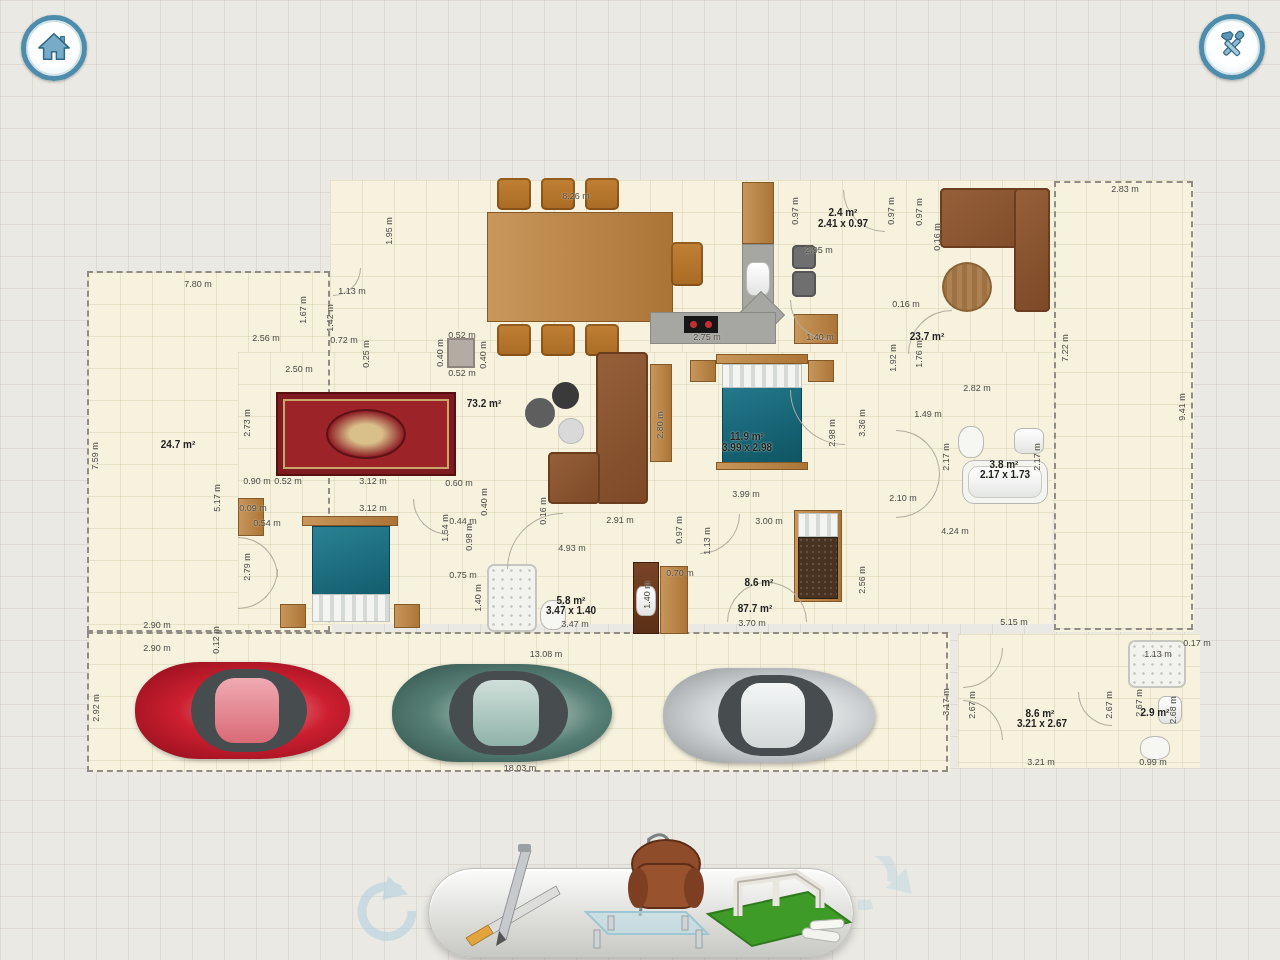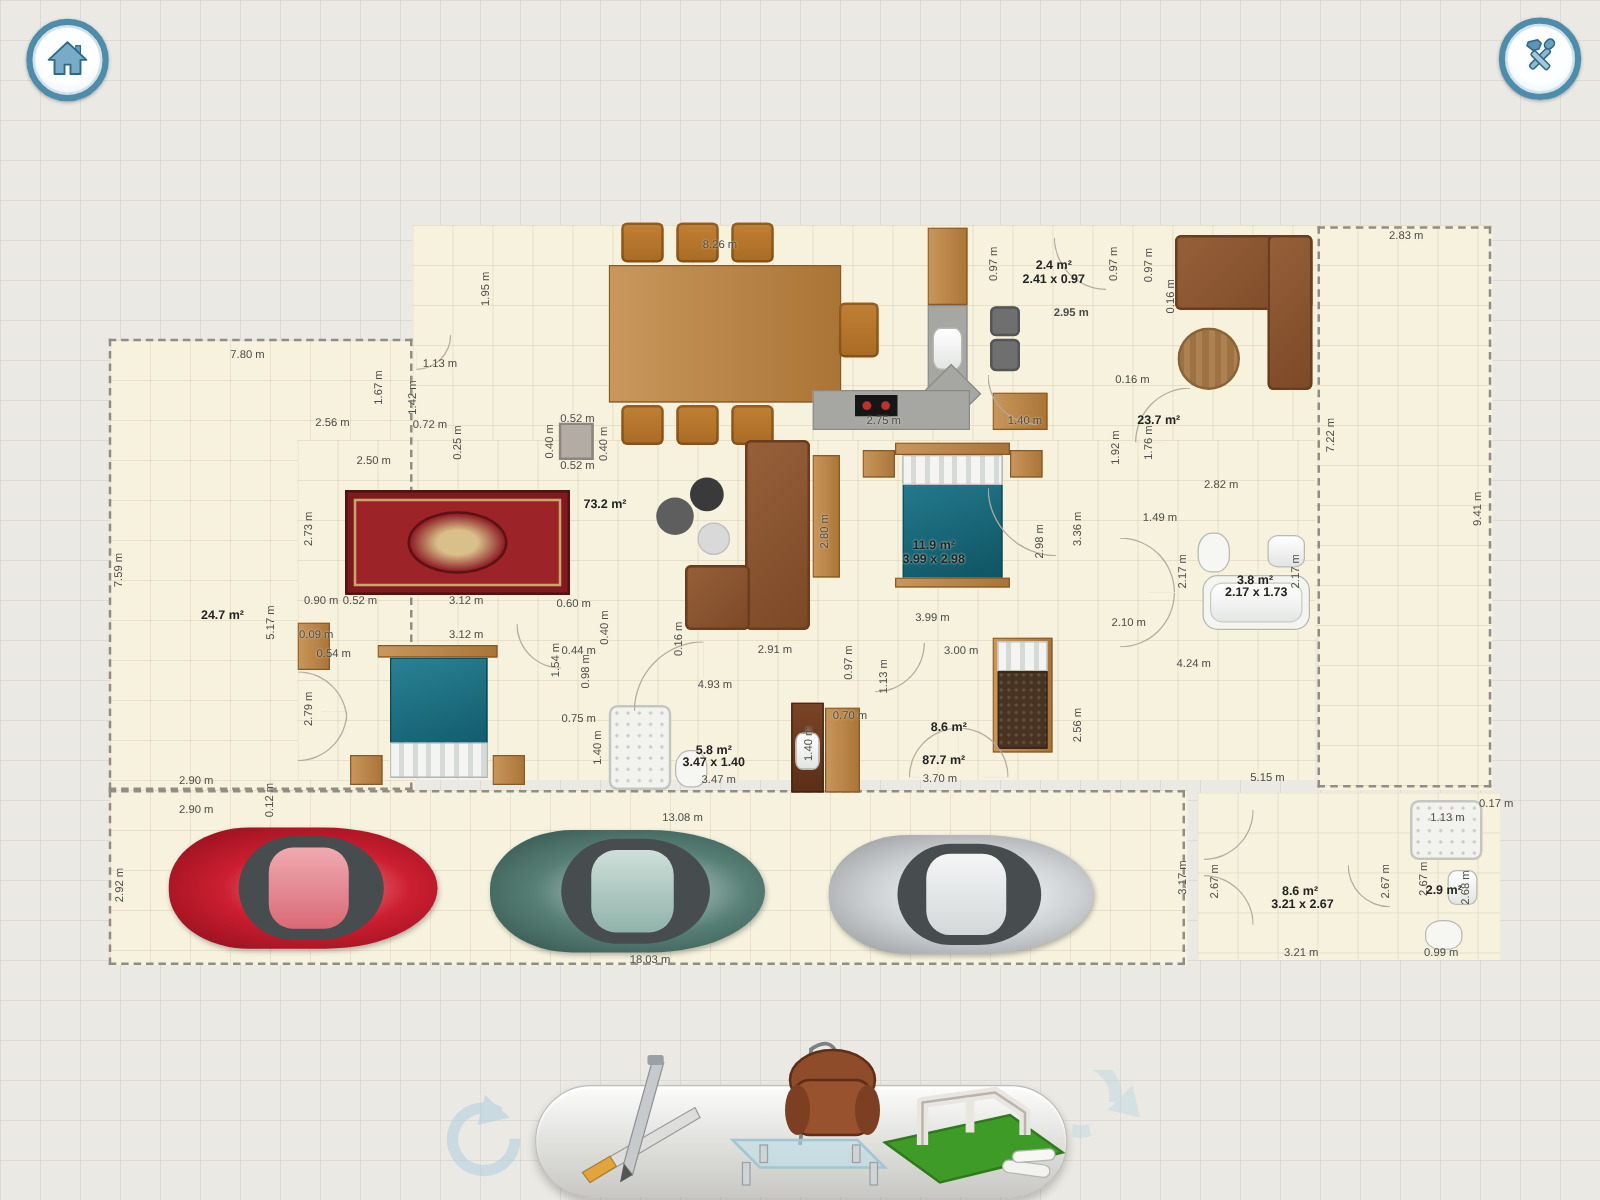--- a/index.html
+++ b/index.html
@@ -237,21 +237,21 @@
     <div class="pi lbl dim v" style="left: 303px; top: 310px; transform: translate(-50%, -50%) rotate(-90deg);">1.67 m</div>
     <div class="pi lbl dim v" style="left: 330px; top: 318px; transform: translate(-50%, -50%) rotate(-90deg);">1.42 m</div>
     <div class="pi lbl dim" style="left: 344px; top: 340px; transform: translate(-50%, -50%);">0.72 m</div>
     <div class="pi lbl dim v" style="left: 366px; top: 354px; transform: translate(-50%, -50%) rotate(-90deg);">0.25 m</div>
     <div class="pi lbl dim" style="left: 266px; top: 338px; transform: translate(-50%, -50%);">2.56 m</div>
     <div class="pi lbl dim" style="left: 299px; top: 369px; transform: translate(-50%, -50%);">2.50 m</div>
     <div class="pi lbl dim v" style="left: 795px; top: 211px; transform: translate(-50%, -50%) rotate(-90deg);">0.97 m</div>
     <div class="pi lbl dim v" style="left: 891px; top: 211px; transform: translate(-50%, -50%) rotate(-90deg);">0.97 m</div>
     <div class="pi lbl dim v" style="left: 919px; top: 212px; transform: translate(-50%, -50%) rotate(-90deg);">0.97 m</div>
     <div class="pi lbl dim v" style="left: 937px; top: 237px; transform: translate(-50%, -50%) rotate(-90deg);">0.16 m</div>
-    <div class="pi lbl dim" style="left: 857px; top: 250px; transform: translate(-50%, -50%); font-weight: bold;">2.95 m</div>
+    <div class="pi lbl dim" style="left: 819px; top: 250px; transform: translate(-50%, -50%);">2.95 m</div>
     <div class="pi lbl dim" style="left: 906px; top: 304px; transform: translate(-50%, -50%);">0.16 m</div>
     <div class="pi lbl dim v" style="left: 893px; top: 358px; transform: translate(-50%, -50%) rotate(-90deg);">1.92 m</div>
     <div class="pi lbl dim v" style="left: 919px; top: 354px; transform: translate(-50%, -50%) rotate(-90deg);">1.76 m</div>
     <div class="pi lbl dim" style="left: 977px; top: 388px; transform: translate(-50%, -50%);">2.82 m</div>
     <div class="pi lbl dim" style="left: 928px; top: 414px; transform: translate(-50%, -50%);">1.49 m</div>
     <div class="pi lbl dim v" style="left: 1065px; top: 348px; transform: translate(-50%, -50%) rotate(-90deg);">7.22 m</div>
     <div class="pi lbl dim v" style="left: 1182px; top: 407px; transform: translate(-50%, -50%) rotate(-90deg);">9.41 m</div>
     <div class="pi lbl dim v" style="left: 95px; top: 456px; transform: translate(-50%, -50%) rotate(-90deg);">7.59 m</div>
     <div class="pi lbl dim v" style="left: 247px; top: 423px; transform: translate(-50%, -50%) rotate(-90deg);">2.73 m</div>
     <div class="pi lbl dim" style="left: 462px; top: 335px; transform: translate(-50%, -50%);">0.52 m</div>
@@ -303,21 +303,21 @@
     <div class="pi lbl dim" style="left: 1158px; top: 654px; transform: translate(-50%, -50%);">1.13 m</div>
     <div class="pi lbl dim v" style="left: 946px; top: 702px; transform: translate(-50%, -50%) rotate(-90deg);">3.17 m</div>
     <div class="pi lbl dim v" style="left: 972px; top: 705px; transform: translate(-50%, -50%) rotate(-90deg);">2.67 m</div>
     <div class="pi lbl dim v" style="left: 1109px; top: 705px; transform: translate(-50%, -50%) rotate(-90deg);">2.67 m</div>
     <div class="pi lbl dim v" style="left: 1139px; top: 703px; transform: translate(-50%, -50%) rotate(-90deg);">2.67 m</div>
     <div class="pi lbl dim v" style="left: 1173px; top: 710px; transform: translate(-50%, -50%) rotate(-90deg);">2.68 m</div>
     <div class="pi lbl dim" style="left: 1041px; top: 762px; transform: translate(-50%, -50%);">3.21 m</div>
     <div class="pi lbl dim" style="left: 1153px; top: 762px; transform: translate(-50%, -50%);">0.99 m</div>
     <div class="pi lbl dim" style="left: 707px; top: 337px; transform: translate(-50%, -50%);">2.75 m</div>
     <div class="pi lbl dim" style="left: 820px; top: 337px; transform: translate(-50%, -50%);">1.40 m</div>
-    <div class="pi lbl area" style="left: 178px; top: 445px; transform: translate(-50%, -50%); margin-top: 48px;">24.7 m²</div>
+    <div class="pi lbl area" style="left: 178px; top: 445px; transform: translate(-50%, -50%);">24.7 m²</div>
     <div class="pi lbl area" style="left: 484px; top: 404px; transform: translate(-50%, -50%);">73.2 m²</div>
     <div class="pi lbl area" style="left: 843px; top: 213px; transform: translate(-50%, -50%);">2.4 m²</div>
     <div class="pi lbl area" style="left: 843px; top: 224px; transform: translate(-50%, -50%);">2.41 x 0.97</div>
     <div class="pi lbl area" style="left: 927px; top: 337px; transform: translate(-50%, -50%);">23.7 m²</div>
     <div class="pi lbl area" style="left: 747px; top: 437px; transform: translate(-50%, -50%);">11.9 m²</div>
     <div class="pi lbl area" style="left: 747px; top: 448px; transform: translate(-50%, -50%);">3.99 x 2.98</div>
     <div class="pi lbl area" style="left: 1004px; top: 465px; transform: translate(-50%, -50%);">3.8 m²</div>
     <div class="pi lbl area" style="left: 1005px; top: 475px; transform: translate(-50%, -50%);">2.17 x 1.73</div>
     <div class="pi lbl area" style="left: 571px; top: 601px; transform: translate(-50%, -50%);">5.8 m²</div>
     <div class="pi lbl area" style="left: 571px; top: 611px; transform: translate(-50%, -50%);">3.47 x 1.40</div>

